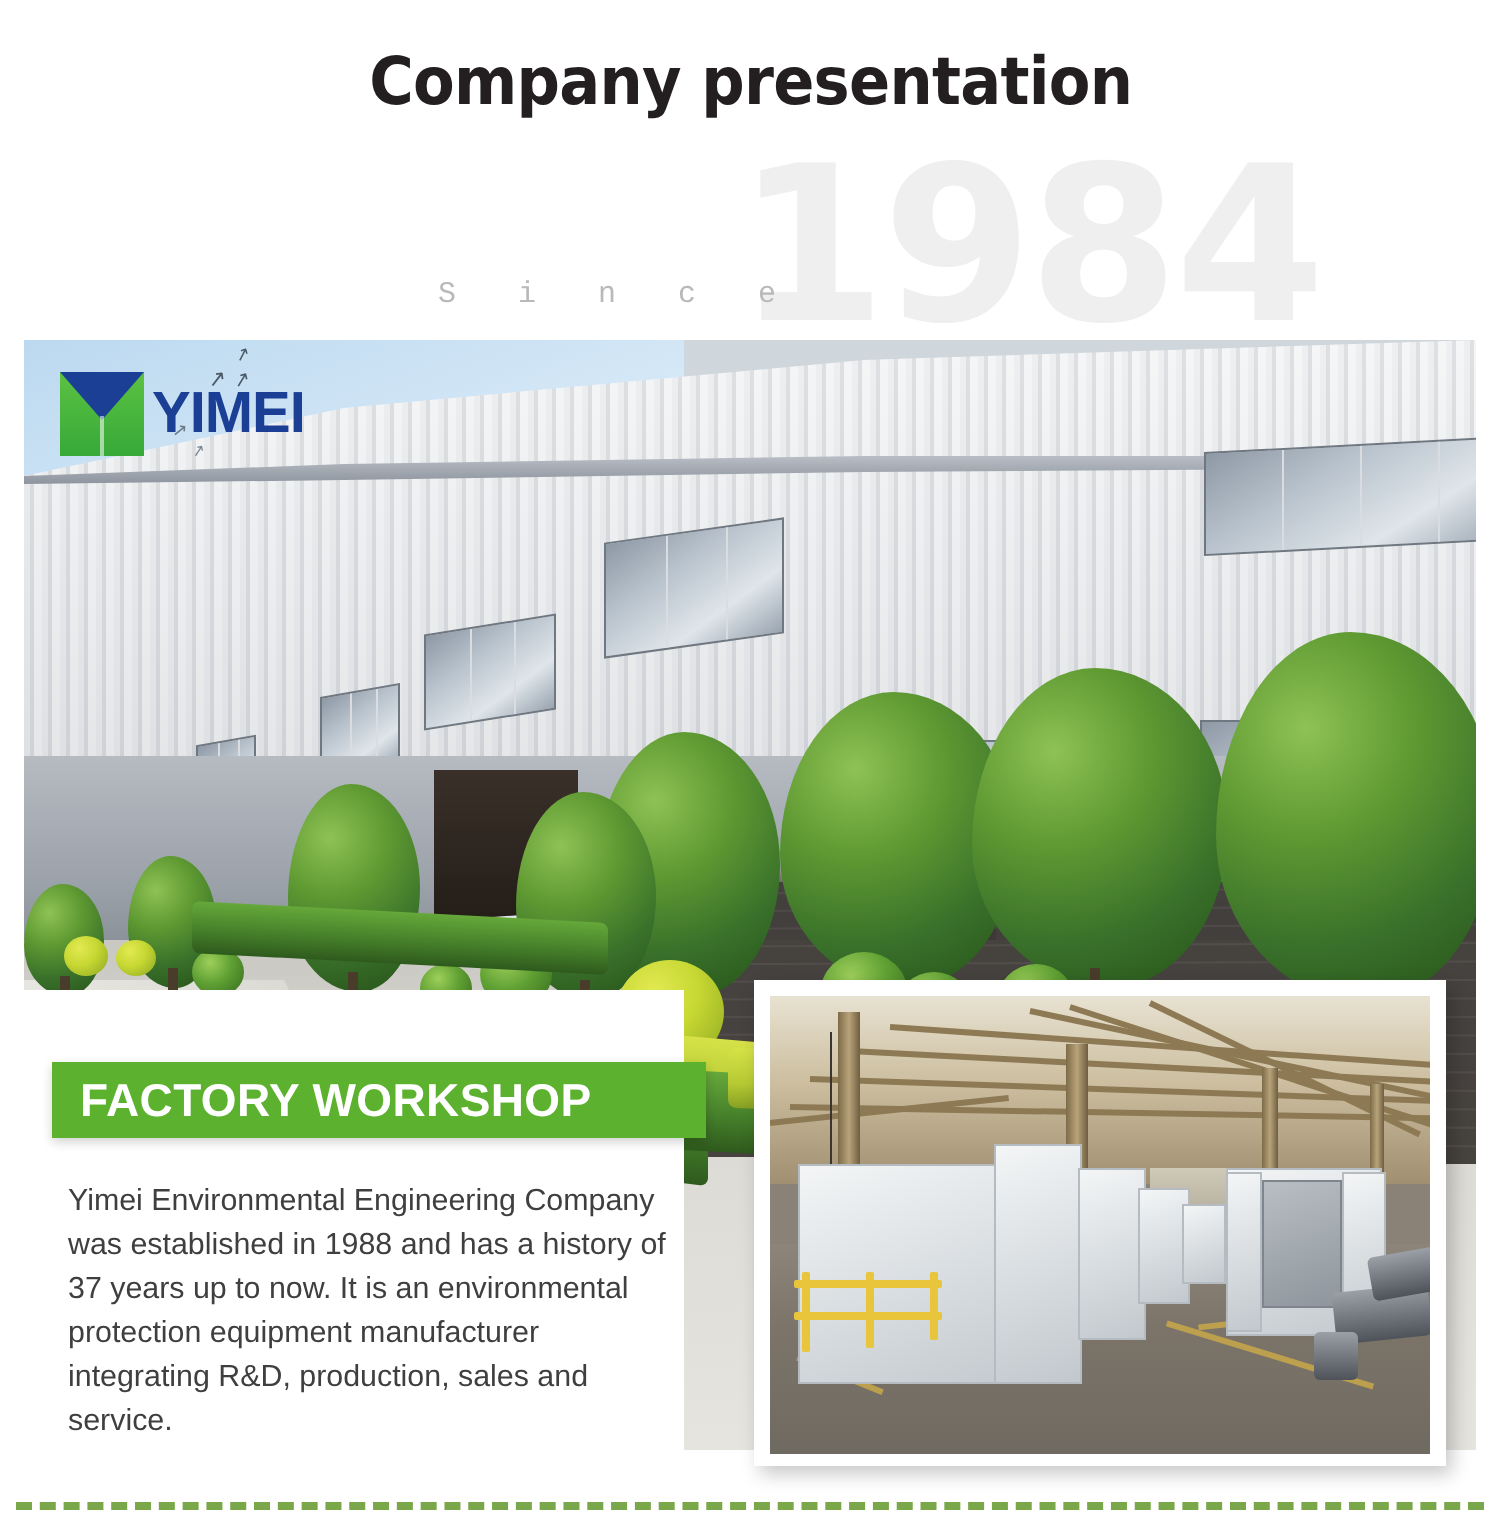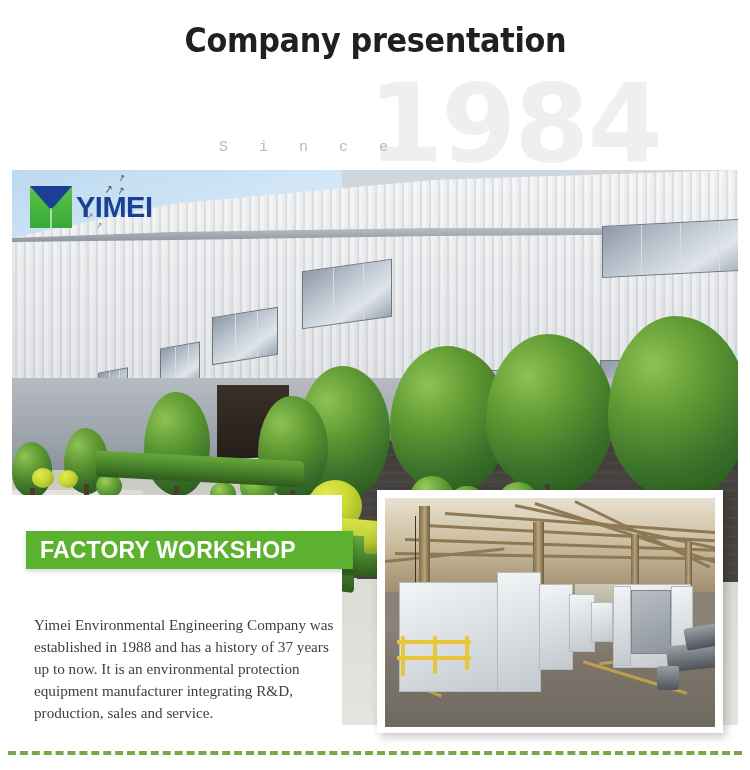--- a/index.html
+++ b/index.html
@@ -300,25 +300,24 @@
     font-size: 23px;
     color: #ffffff;
     letter-spacing: 0.2px;
   }
 
   .about-text {
     position: absolute;
     left: 34px; top: 590px;
     width: 300px;
     z-index: 8;
-    font-family: Liberation Serif, serif;
+    font-family: Liberation Sans, sans-serif;
     font-size: 15.2px;
     line-height: 22px;
     color: #3f3f3f;
-    margin-top: 24px;
   }
 
   
   .inset-frame {
     position: absolute;
     left: 377px; top: 490px;
     width: 346px; height: 243px;
     background: #ffffff;
     padding: 8px 8px 6px 8px;
     z-index: 7;

